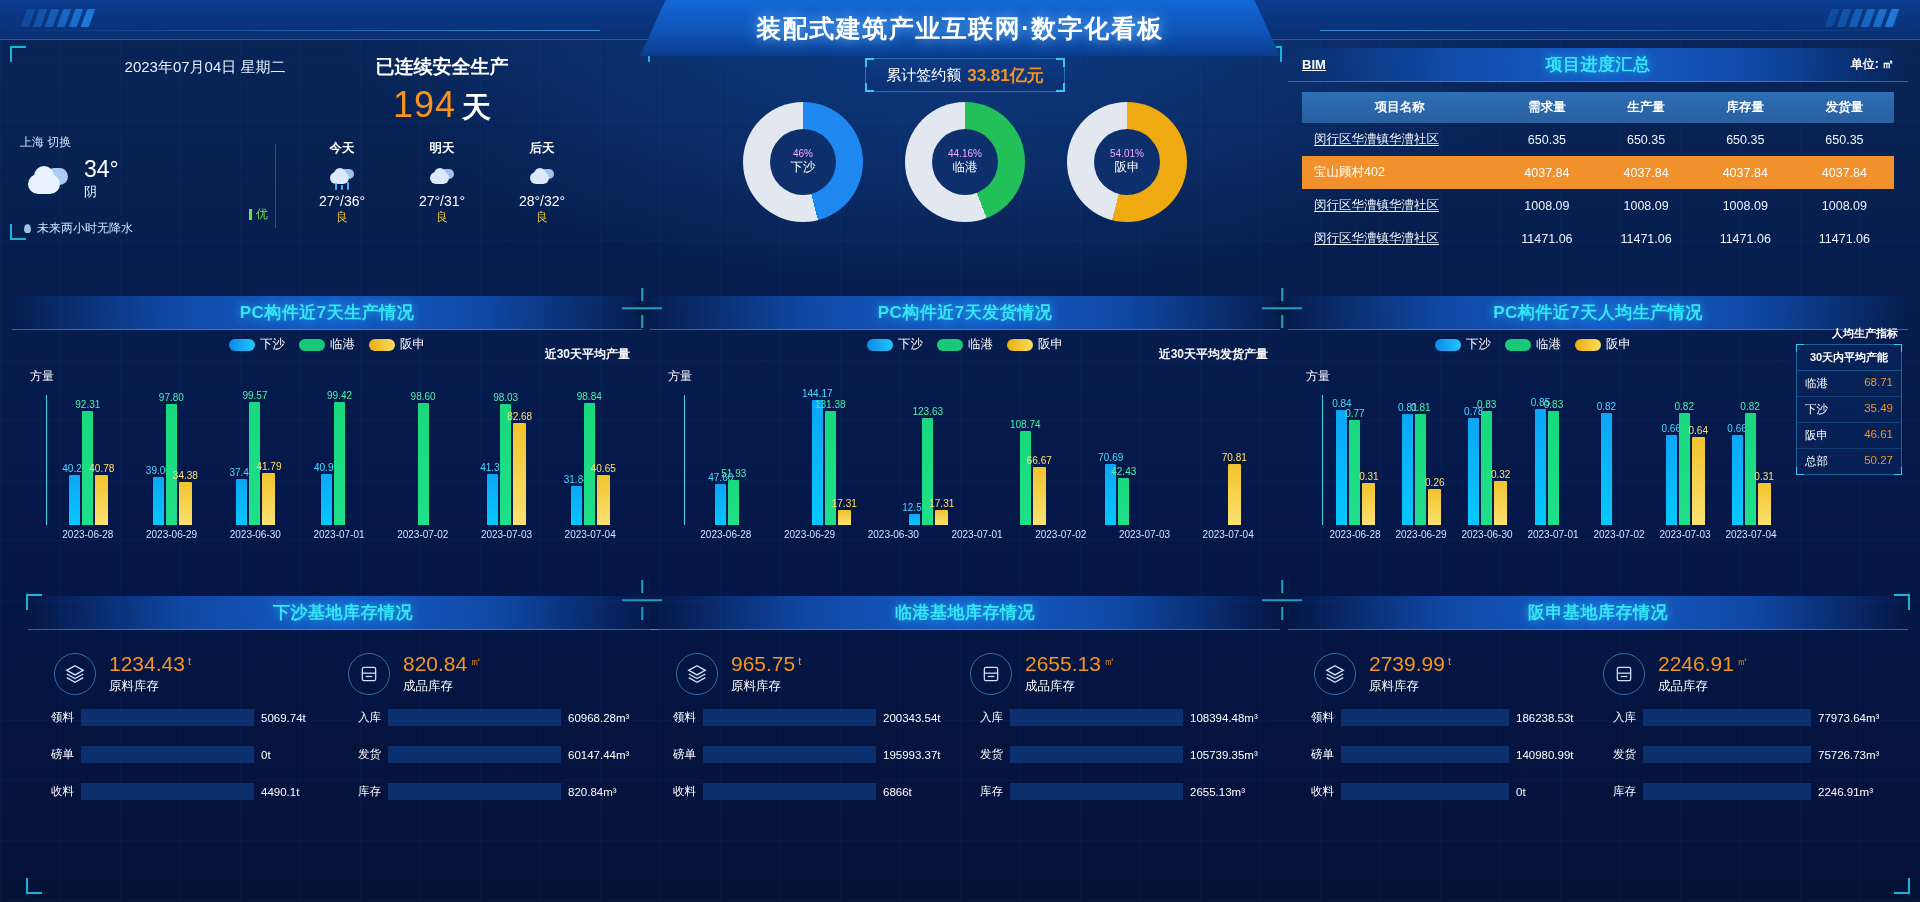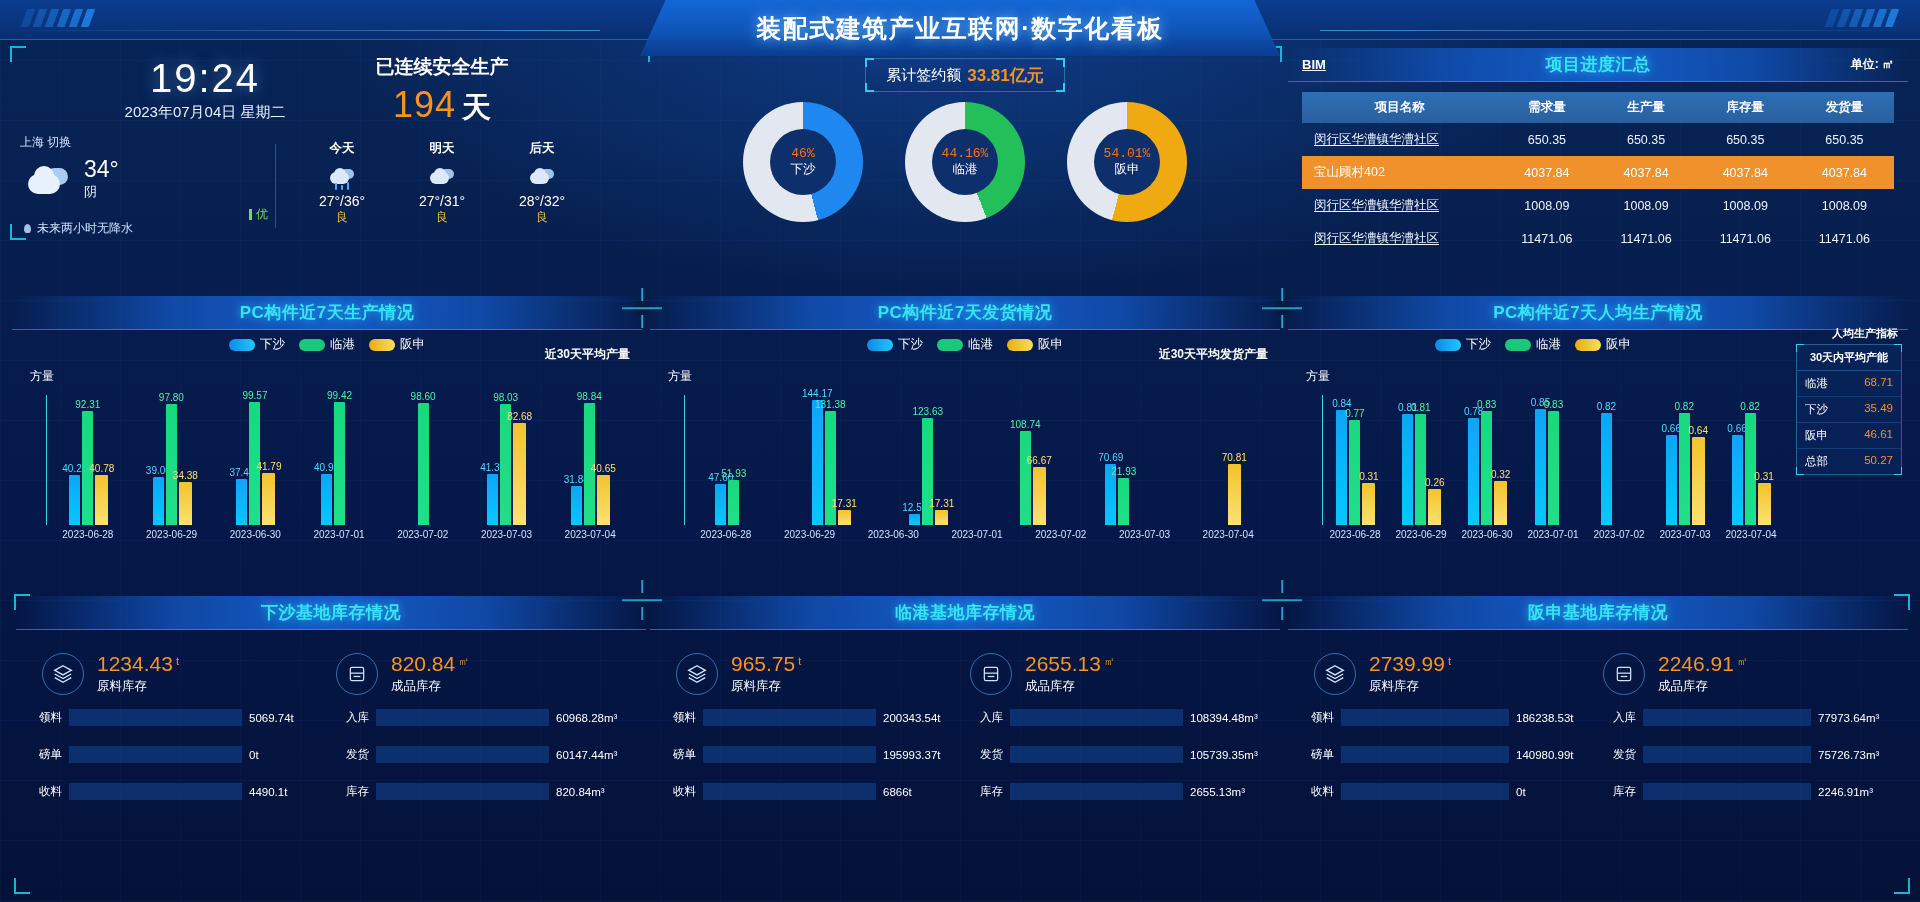--- a/index.html
+++ b/index.html
@@ -112,21 +112,21 @@
   .rainline.r3{ left:18px; height:8px;}
 
   
   .donut-wrap{ display:flex; justify-content:center; gap:42px; margin-top:10px;}
   .donut{ position:relative; width:120px; height:120px; border-radius:50%;}
   .donut .hole{
     position:absolute; left:50%; top:50%; transform:translate(-50%,-50%);
     width:66px; height:66px; border-radius:50%; background:#0d2f6b;
     display:flex; flex-direction:column; align-items:center; justify-content:center;
   }
-  .donut .pv{ font-size:13px; color:#f97316; font-weight:500;font-family:Liberation Mono, monospace;}
+  .donut .pv{ font-size:10px; color:#f0abfc; font-weight:500;}
   .donut .pn{ font-size:12.5px; color:#ffffff;}
   .contract-box{
     margin:10px auto 0; width:200px; height:34px;
     border:1px solid rgba(60,170,230,.5);
     background:linear-gradient(180deg,rgba(15,60,140,.5),rgba(10,40,100,.3));
     display:flex; align-items:center; justify-content:center; gap:6px;
     position:relative;
   }
   .contract-box .cc{position:absolute;width:9px;height:9px;border:2px solid #35c9ee;}
   .contract-lbl{ font-size:15px; color:#ffffff;}
@@ -235,21 +235,20 @@
   <div class="hdr-center">
     <span class="hdr-title">装配式建筑产业互联网·数字化看板</span>
   </div>
 </div>
 
 <div class="panel" style="left:12px; top:48px; width:630px; height:190px;">
   <div class="corner c-tl"></div>
   <div class="corner c-bl"></div>
 
   <div style="position:absolute;left:78px;top:8px;text-align:center;width:230px;">
-    <div class="clock-time">19:24</div>
     <div class="clock-date">2023年07月04日 星期二</div>
   </div>
 
   <div style="position:absolute;left:330px;top:6px;width:200px;text-align:center;">
     <div class="safe-lbl">已连续安全生产</div>
     <div style="margin-top:4px;">
       <span class="safe-num">194</span><span class="safe-unit">天</span>
     </div>
   </div>
 
@@ -589,21 +588,21 @@
           </div>
           <div class="bar bs" style="height: 44.4467%;">
             <span class="v">66.67</span>
           </div>
         </div>
         <div class="grp">
           <div class="bar xs" style="height: 47.1267%;">
             <span class="v">70.69</span>
           </div>
           <div class="bar lg" style="height: 36.4133%;">
-            <span class="v">21.93</span>
+            <span class="v">42.43</span>
           </div>
           <div style="width: 11px; height: 0px;"></div>
         </div>
         <div class="grp">
           <div style="width: 11px; height: 0px;"></div>
           <div style="width: 11px; height: 0px;"></div>
           <div class="bar bs" style="height: 47.2067%;">
             <span class="v">70.81</span>
           </div>
         </div>
@@ -742,21 +741,21 @@
       <div>2023-06-28</div>
       <div>2023-06-29</div>
       <div>2023-06-30</div>
       <div>2023-07-01</div>
       <div>2023-07-02</div>
       <div>2023-07-03</div>
       <div>2023-07-04</div>
     </div>
 </div>
 
-<div class="panel" style="left:16px; top:596px; width:630px; height:296px;">
+<div class="panel" style="left:28px; top:596px; width:630px; height:296px;">
   <div class="corner c-tl"></div>
   <div class="corner c-bl"></div>
   <div class="sec-title-bar">
     <span class="sec-title">下沙基地库存情况</span>
   </div>
   <div class="kpi-row">
     <div class="kpi">
       <span class="ic">
         <svg width="22" height="22" viewBox="0 0 24 24" fill="none" stroke="#cfe4ff" stroke-width="1.5">
             <polygon points="12,3 21,8 12,13 3,8"></polygon>

